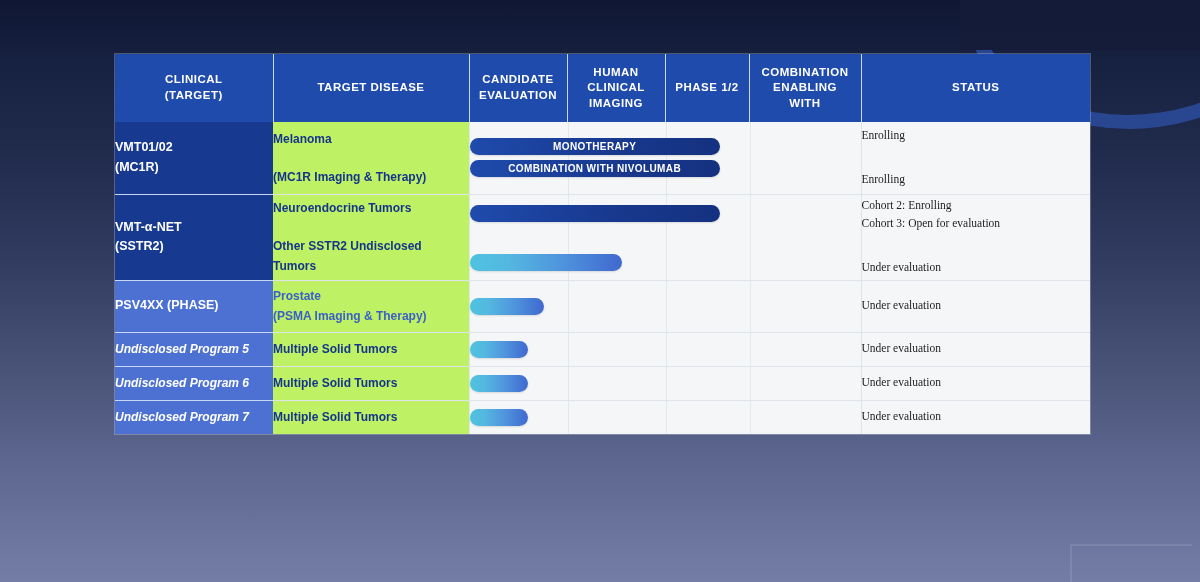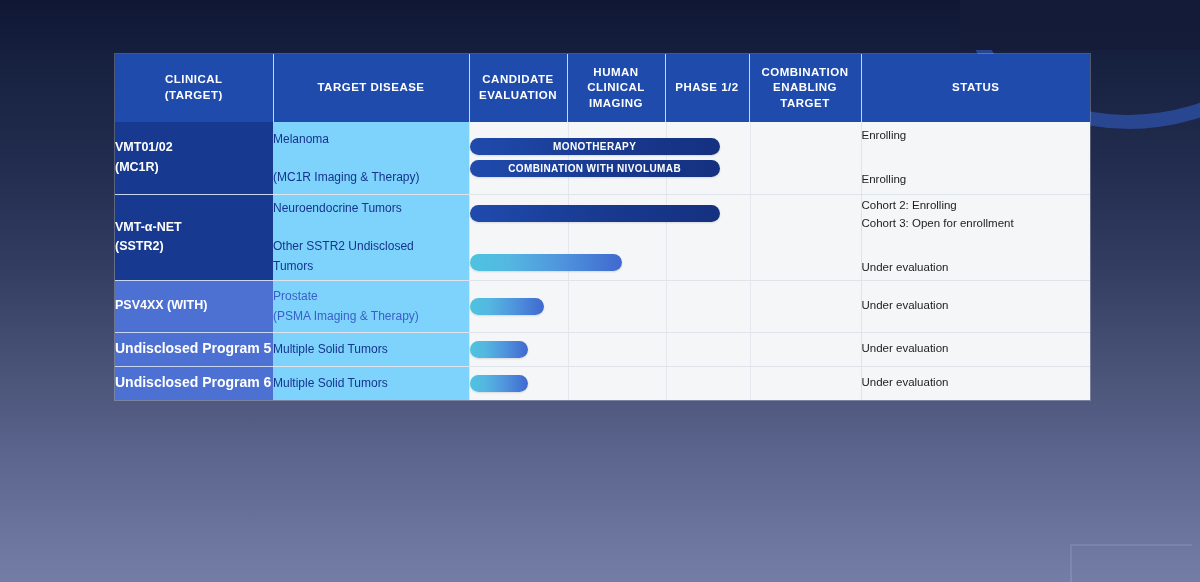--- a/index.html
+++ b/index.html
@@ -102,29 +102,30 @@
     font-size: 12.5px;
     font-weight: bold;
     padding: 8px 0 8px 12px;
     border-bottom: 1.5px solid #c9d6f0;
     line-height: 1.55;
   }
   td.program-cell.light {
     background: #4d71d2;
   }
   td.program-cell.italic {
-    font-size: 14px;
+    font-style: italic;
+    font-size: 12px;
   }
 
   
   td.disease-cell {
-    background: #7dd3fc;
+    background: #bef264;
     color: #16348c;
     font-size: 12px;
-    font-weight: normal;
+    font-weight: bold;
     padding: 8px 10px 8px 10px;
     border-bottom: 1px solid #dfe3ea;
     border-right: 1px solid #dfe3ea;
     line-height: 1.5;
     margin-left: 12px;
   }
   td.disease-cell.medium { color: #3a5fc8; }
   .disease-line { display: block; }
   .disease-line.gap { margin-top: 20px; }
   .disease-line.gap-sm { margin-top: 2px; }
@@ -181,21 +182,21 @@
   
   td.status-cell {
     background: #f5f6f8;
     color: #1d1d1f;
     font-size: 11.5px;
     padding: 8px 12px;
     border-bottom: 1px solid #dfe3ea;
     line-height: 1.55;
     vertical-align: middle;
   }
-  .status-line { display: block; }
+  .status-line { display: block; font-family: Liberation Serif, serif; }
   .status-line.gap { margin-top: 26px; }
 
   tbody tr:last-child td { border-bottom: none; }
 </style>
 </head>
 <body>
 
 <div id="deco-arc-top-right"></div>
 <div id="deco-arc-mask"></div>
 <div id="deco-rect-bottom-right"></div>
@@ -227,21 +228,21 @@
         <span>HUMAN</span><br>
         <span>CLINICAL</span><br>
         <span>IMAGING</span>
       </th>
       <th>
         <span>PHASE 1/2</span>
       </th>
       <th>
         <span>COMBINATION</span><br>
         <span>ENABLING</span><br>
-        <span>TARGET</span>
+        <span>WITH</span>
       </th>
       <th>
         <span>STATUS</span>
       </th>
     </tr>
   </thead>
   <tbody>
 
     <tr style="height:72px;">
       <td class="program-cell">
@@ -285,29 +286,29 @@
         <span class="colline" style="left:98px;"></span>
         <span class="colline" style="left:196px;"></span>
         <span class="colline" style="left:280px;"></span>
         <div class="track-inner" style="padding-top:10px;">
           <div class="bar dark" style="width:64%;"></div>
           <div class="bar grad spaced-lg" style="width:39%;"></div>
         </div>
       </td>
       <td class="status-cell">
         <span class="status-line">Cohort 2: Enrolling</span>
-        <span class="status-line">Cohort 3: Open for enrollment</span>
+        <span class="status-line">Cohort 3: Open for evaluation</span>
         <span class="status-line gap">Under evaluation</span>
       </td>
     </tr>
 
 
     <tr style="height:52px;">
       <td class="program-cell light">
-        <span class="disease-line">PSV4XX (WITH)</span>
+        <span class="disease-line">PSV4XX (PHASE)</span>
       </td>
       <td class="disease-cell medium">
         <span class="disease-line">Prostate</span>
         <span class="disease-line gap-sm">(PSMA Imaging &amp; Therapy)</span>
       </td>
       <td class="track-cell" colspan="4">
         <span class="colline" style="left:98px;"></span>
         <span class="colline" style="left:196px;"></span>
         <span class="colline" style="left:280px;"></span>
         <div class="track-inner" style="padding:0;display:flex;align-items:center;height:100%;">
@@ -352,16 +353,35 @@
         <span class="colline" style="left:280px;"></span>
         <div class="track-inner" style="padding:0;display:flex;align-items:center;height:100%;">
           <div class="bar grad" style="width:15%;"></div>
         </div>
       </td>
       <td class="status-cell">
         <span class="status-line">Under evaluation</span>
       </td>
     </tr>
 
+    <tr style="height:34px;">
+      <td class="program-cell light italic">
+        <span class="disease-line">Undisclosed Program 7</span>
+      </td>
+      <td class="disease-cell">
+        <span class="disease-line">Multiple Solid Tumors</span>
+      </td>
+      <td class="track-cell" colspan="4">
+        <span class="colline" style="left:98px;"></span>
+        <span class="colline" style="left:196px;"></span>
+        <span class="colline" style="left:280px;"></span>
+        <div class="track-inner" style="padding:0;display:flex;align-items:center;height:100%;">
+          <div class="bar grad" style="width:15%;"></div>
+        </div>
+      </td>
+      <td class="status-cell">
+        <span class="status-line">Under evaluation</span>
+      </td>
+    </tr>
 
 
   </tbody>
 </table>
 
 </body></html>

